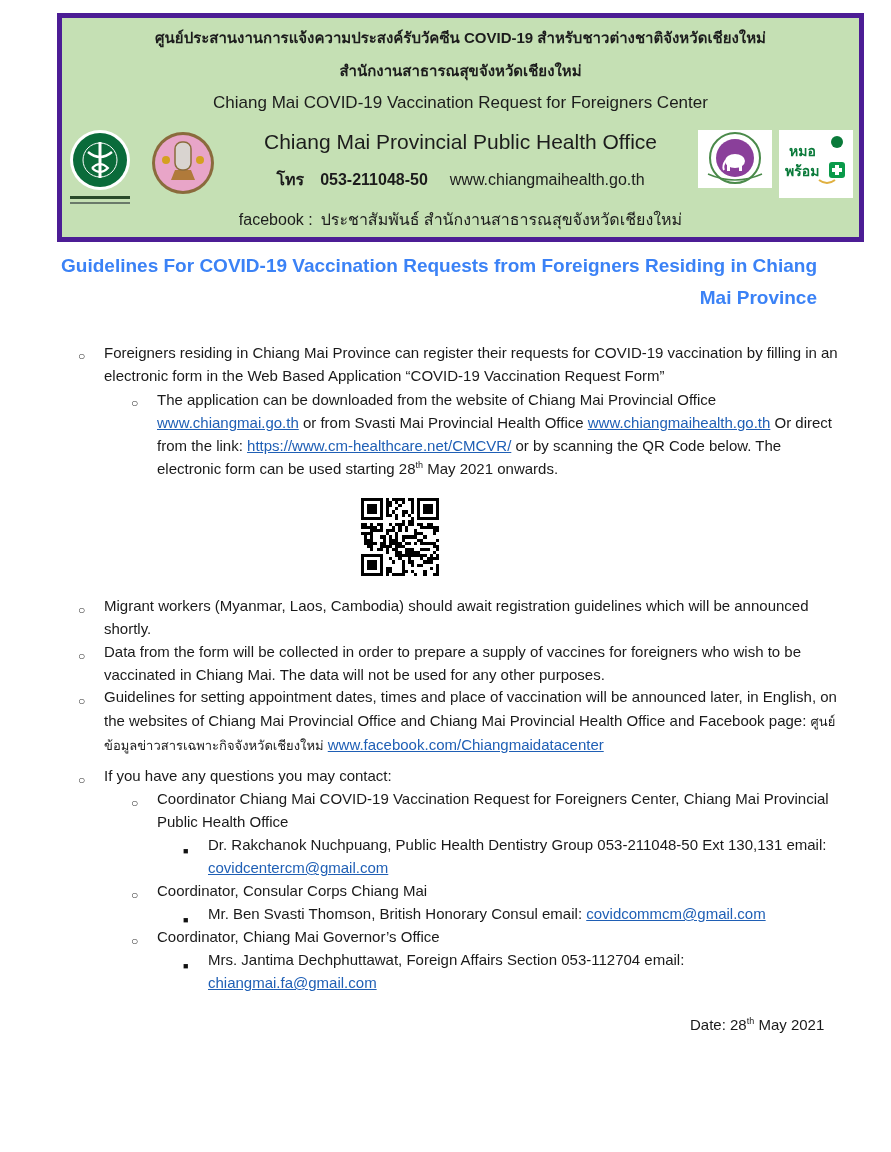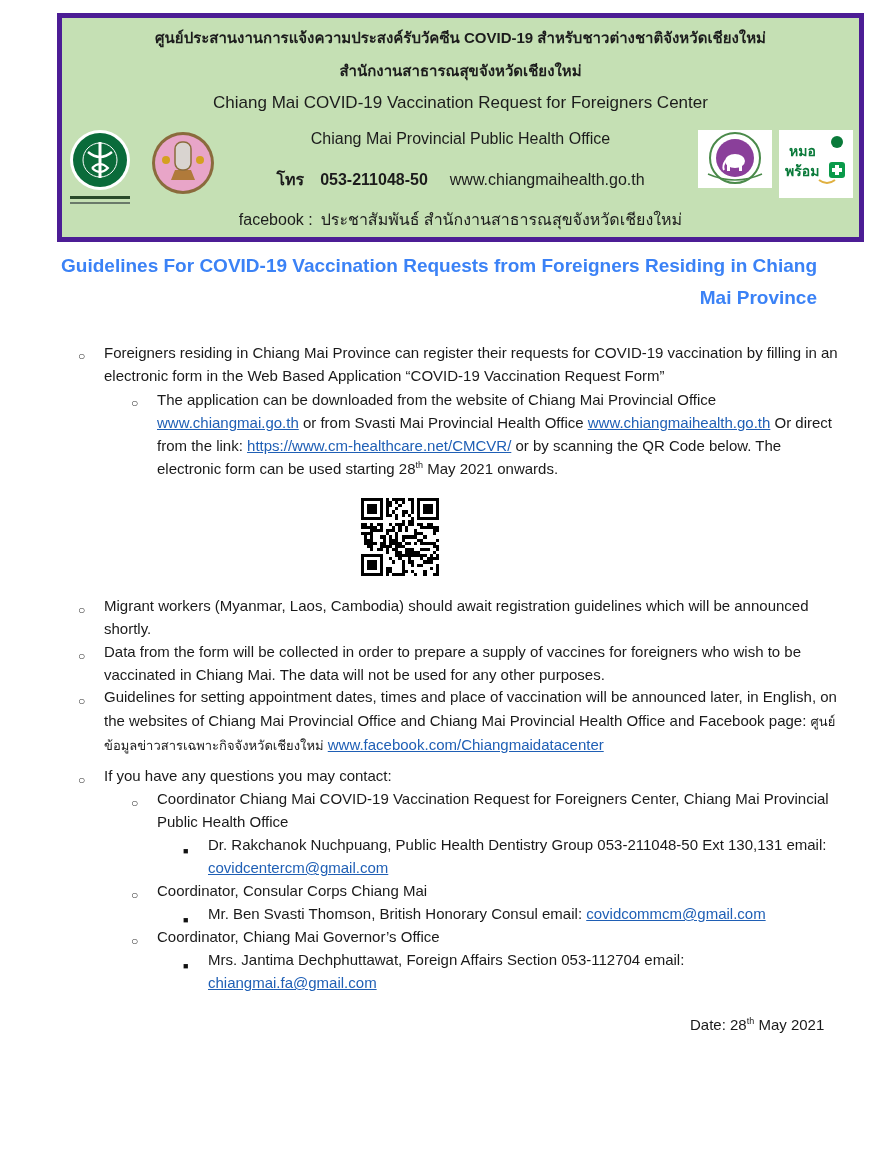--- a/index.html
+++ b/index.html
@@ -8,21 +8,21 @@
     font-family: "Liberation Sans", sans-serif; color: #1a1a1a;
   }
   .header-box {
     position: absolute; left: 57px; top: 13px; width: 797px; height: 219px;
     background: #c5e0b4; border: 5px solid #4c1d95; box-sizing: content-box;
   }
   .hline { position: absolute; left: 0; width: 100%; text-align: center; color: #1c1c1c; white-space: nowrap; }
   .h-thai1 { top: 8px; font-size: 15px; font-weight: bold; }
   .h-thai2 { top: 41px; font-size: 15px; font-weight: bold; }
   .h-en1 { top: 75px; font-size: 17px; }
-  .h-en2 { top: 112px; font-size: 16px; }
+  .h-en2 { top: 112px; font-size: 21px; }
   .h-contact { top: 149px; font-size: 16px; }
   .h-contact .phone-lbl { font-weight: bold; margin-right: 16px; }
   .h-contact .phone { font-weight: bold; margin-right: 22px; }
   .h-fb { top: 189px; font-size: 16px; }
   .h-fb .fb-lbl { margin-right: 8px; }
 
   .logo { position: absolute; }
   .logo-moph { left: 6px; top: 110px; width: 64px; height: 82px; }
   .logo-province { left: 89px; top: 112px; width: 64px; height: 66px; }
   .logo-cmhealth { left: 636px; top: 112px; width: 74px; height: 58px; background: #fff; }

